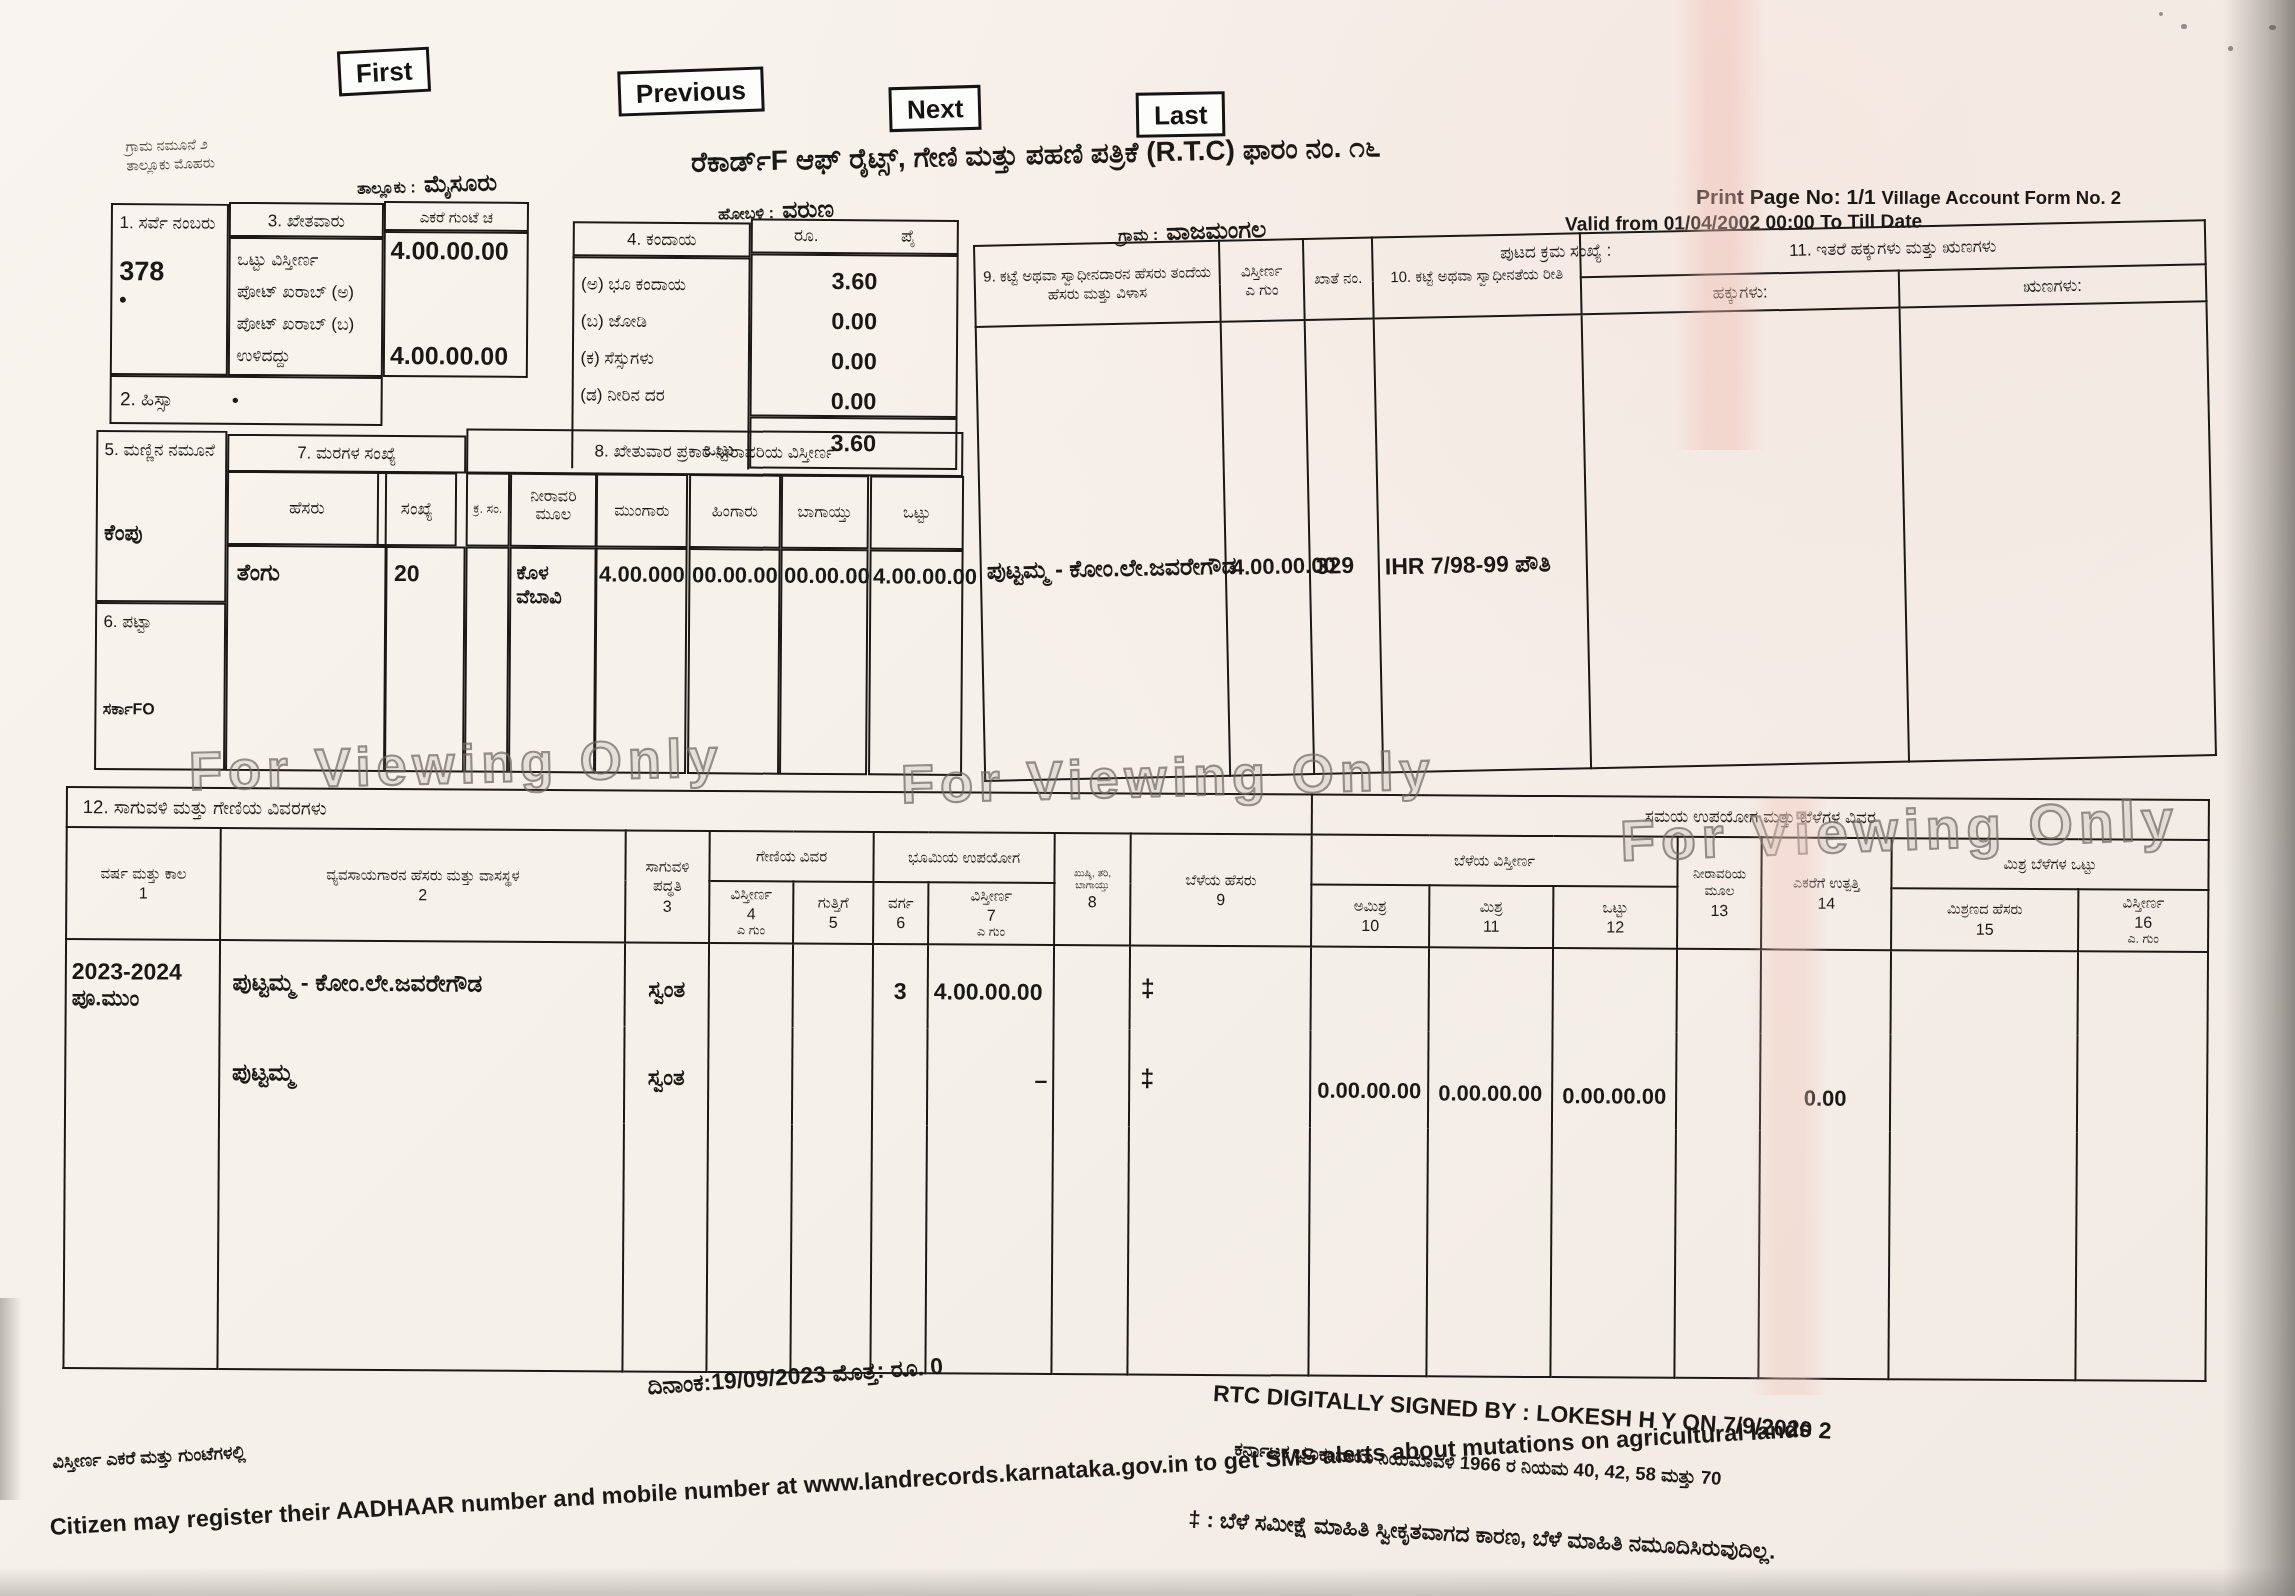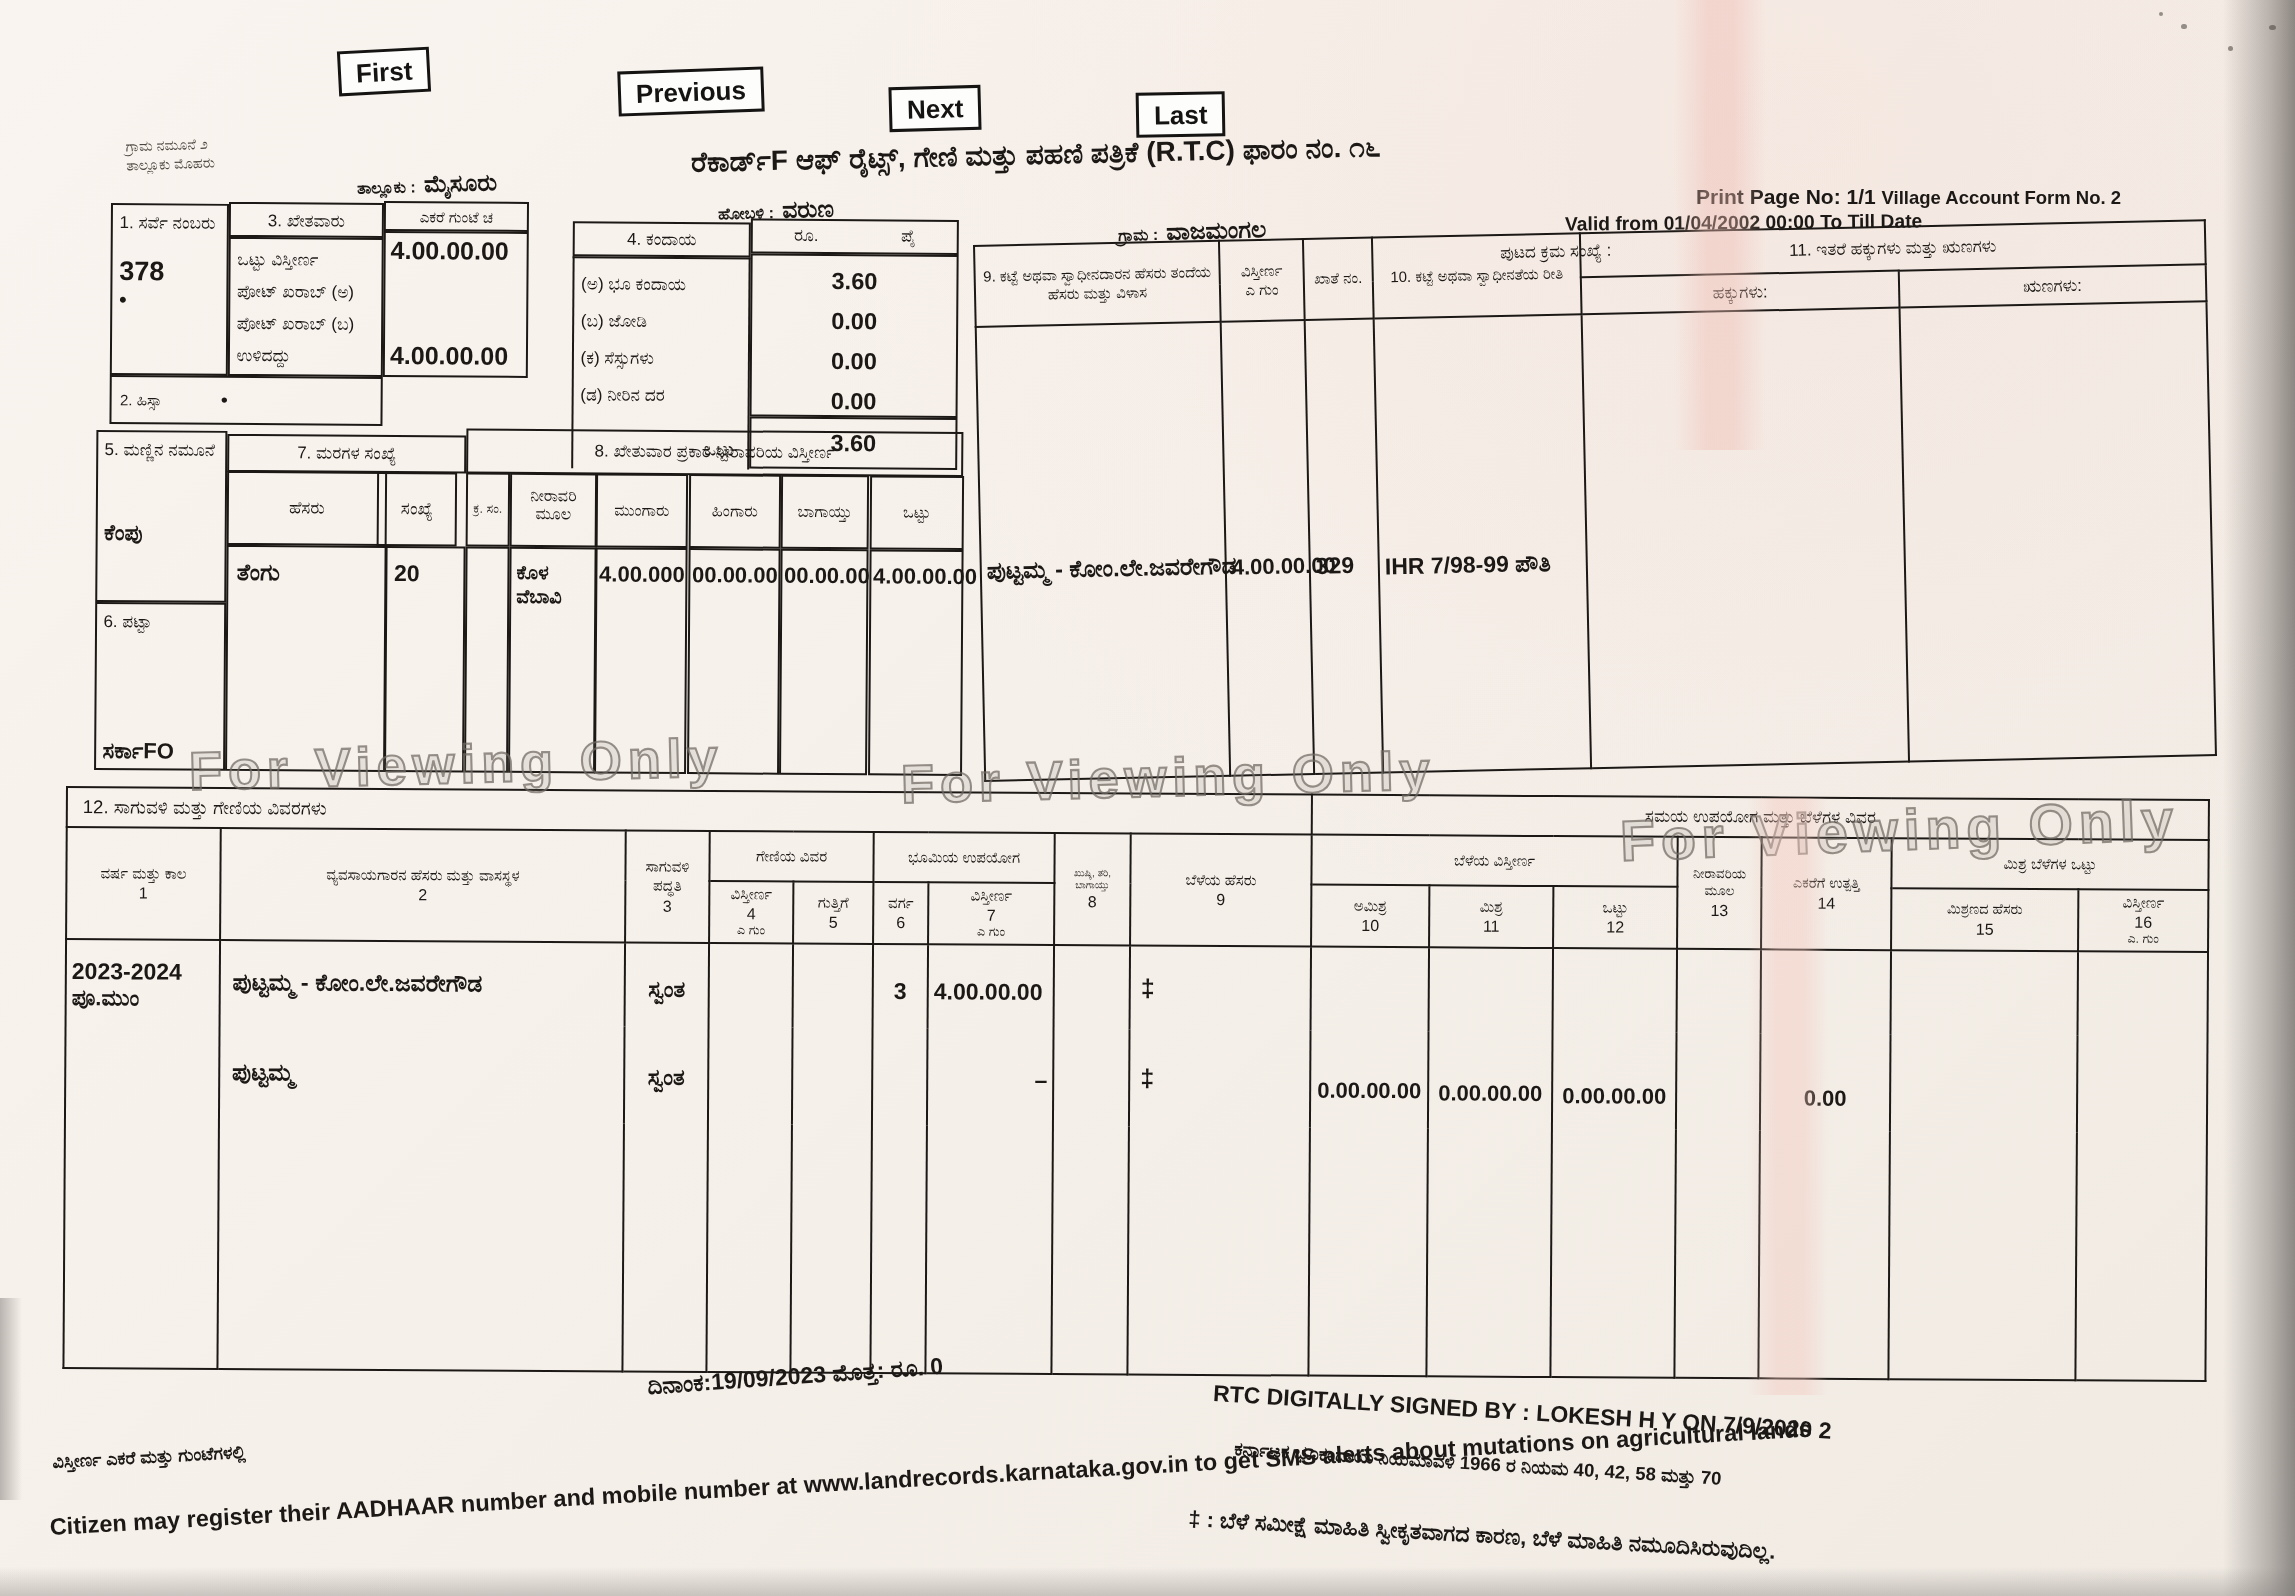--- a/index.html
+++ b/index.html
@@ -102,21 +102,21 @@
       <div class="lbl" style="line-height:32px;">ಪೋಟ್ ಖರಾಬ್ (ಅ)</div>
       <div class="lbl" style="line-height:32px;">ಪೋಟ್ ಖರಾಬ್ (ಬ)</div>
       <div class="lbl" style="line-height:32px;">ಉಳಿದದ್ದು</div>
     </div>
     <div class="c hdr" style="left:288px;top:0;width:145px;height:30px;font-size:15px;line-height:27px;">ಎಕರೆ ಗುಂಟೆ ಚ</div>
     <div class="c" style="left:288px;top:30px;width:145px;height:146px;padding:3.4px 5px;">
       <div class="val nowrap" style="font-size:25px;">4.00.00.00</div>
       <div class="val nowrap" style="font-size:25px;position:absolute;bottom:5px;left:5px;">4.00.00.00</div>
     </div>
     <div class="c" style="left:15px;top:176px;width:273px;height:49px;padding:8.4px;display:flex;gap:59px;align-items:center;">
-      <span class="lbl" style="font-size:15px;">2. ಹಿಸ್ಸಾ</span>
+      <span class="lbl" style="font-size:19px;">2. ಹಿಸ್ಸಾ</span>
       <span style="font-size:20px;">•</span>
     </div>
 
     <div class="c hdr" style="left:477px;top:18.5px;width:178px;height:35px;line-height:32px;">4. ಕಂದಾಯ</div>
     <div class="c" style="left:655px;top:15px;width:208px;height:35px;display:flex;justify-content:space-around;align-items:center;">
       <span class="lbl">ರೂ.</span>
       <span class="lbl">ಪೈ</span>
     </div>
     <div class="c" style="left:477px;top:54px;width:178px;height:212px;border-bottom:none;padding:6.7px;">
       <div class="lbl" style="line-height:37px;">(ಅ) ಭೂ ಕಂದಾಯ</div>
@@ -134,21 +134,21 @@
     <div class="c" style="left:655px;top:213px;width:208px;height:52px;text-align:center;">
       <div class="val" style="line-height:49px;">3.60</div>
     </div>
 
     <div class="c" style="left:1.7px;top:231px;width:131px;height:172px;padding:6.7px;">
       <div class="lbl">5. ಮಣ್ಣಿನ ನಮೂನೆ</div>
       <div class="val" style="font-size:22px;margin-top:59px;">ಕೆಂಪು</div>
     </div>
     <div class="c" style="left:1.7px;top:403px;width:131px;height:168px;padding:6.7px;">
       <div class="lbl">6. ಪಟ್ಟಾ</div>
-      <div class="val" style="font-size:22px;margin-top:105px;">ಸರ್ಕಾFO</div>
+      <div class="val" style="font-size:16px;margin-top:67px;">ಸರ್ಕಾFO</div>
     </div>
 
     <div class="c hdr" style="left:133px;top:234px;width:239px;height:38px;line-height:34px;">7. ಮರಗಳ ಸಂಖ್ಯೆ</div>
     <div class="c hdr" style="left:372px;top:227px;width:497px;height:45px;line-height:40px;">8. ಖೇತುವಾರ ಪ್ರಕಾರ ನೀರಾವರಿಯ ವಿಸ್ತೀರ್ಣ</div>
     <div class="c hdr" style="left:133px;top:271px;width:160px;height:74px;line-height:69px;">ಹೆಸರು</div>
     <div class="c hdr" style="left:283px;top:271px;width:80px;height:74px;line-height:69px;">ಸಂಖ್ಯೆ</div>
     <div class="c hdr" style="left:372px;top:271px;width:44px;height:74px;font-size:12.6px;line-height:69px;">ಕ್ರ. ಸಂ.</div>
     <div class="c hdr" style="left:416px;top:271px;width:87px;height:74px;font-size:16px;padding-top:11.8px;">ನೀರಾವರಿ ಮೂಲ</div>
     <div class="c hdr" style="left:502px;top:271px;width:92px;height:74px;font-size:16px;line-height:69px;">ಮುಂಗಾರು</div>
     <div class="c hdr" style="left:595px;top:271px;width:92px;height:74px;font-size:16px;line-height:69px;">ಹಿಂಗಾರು</div>

